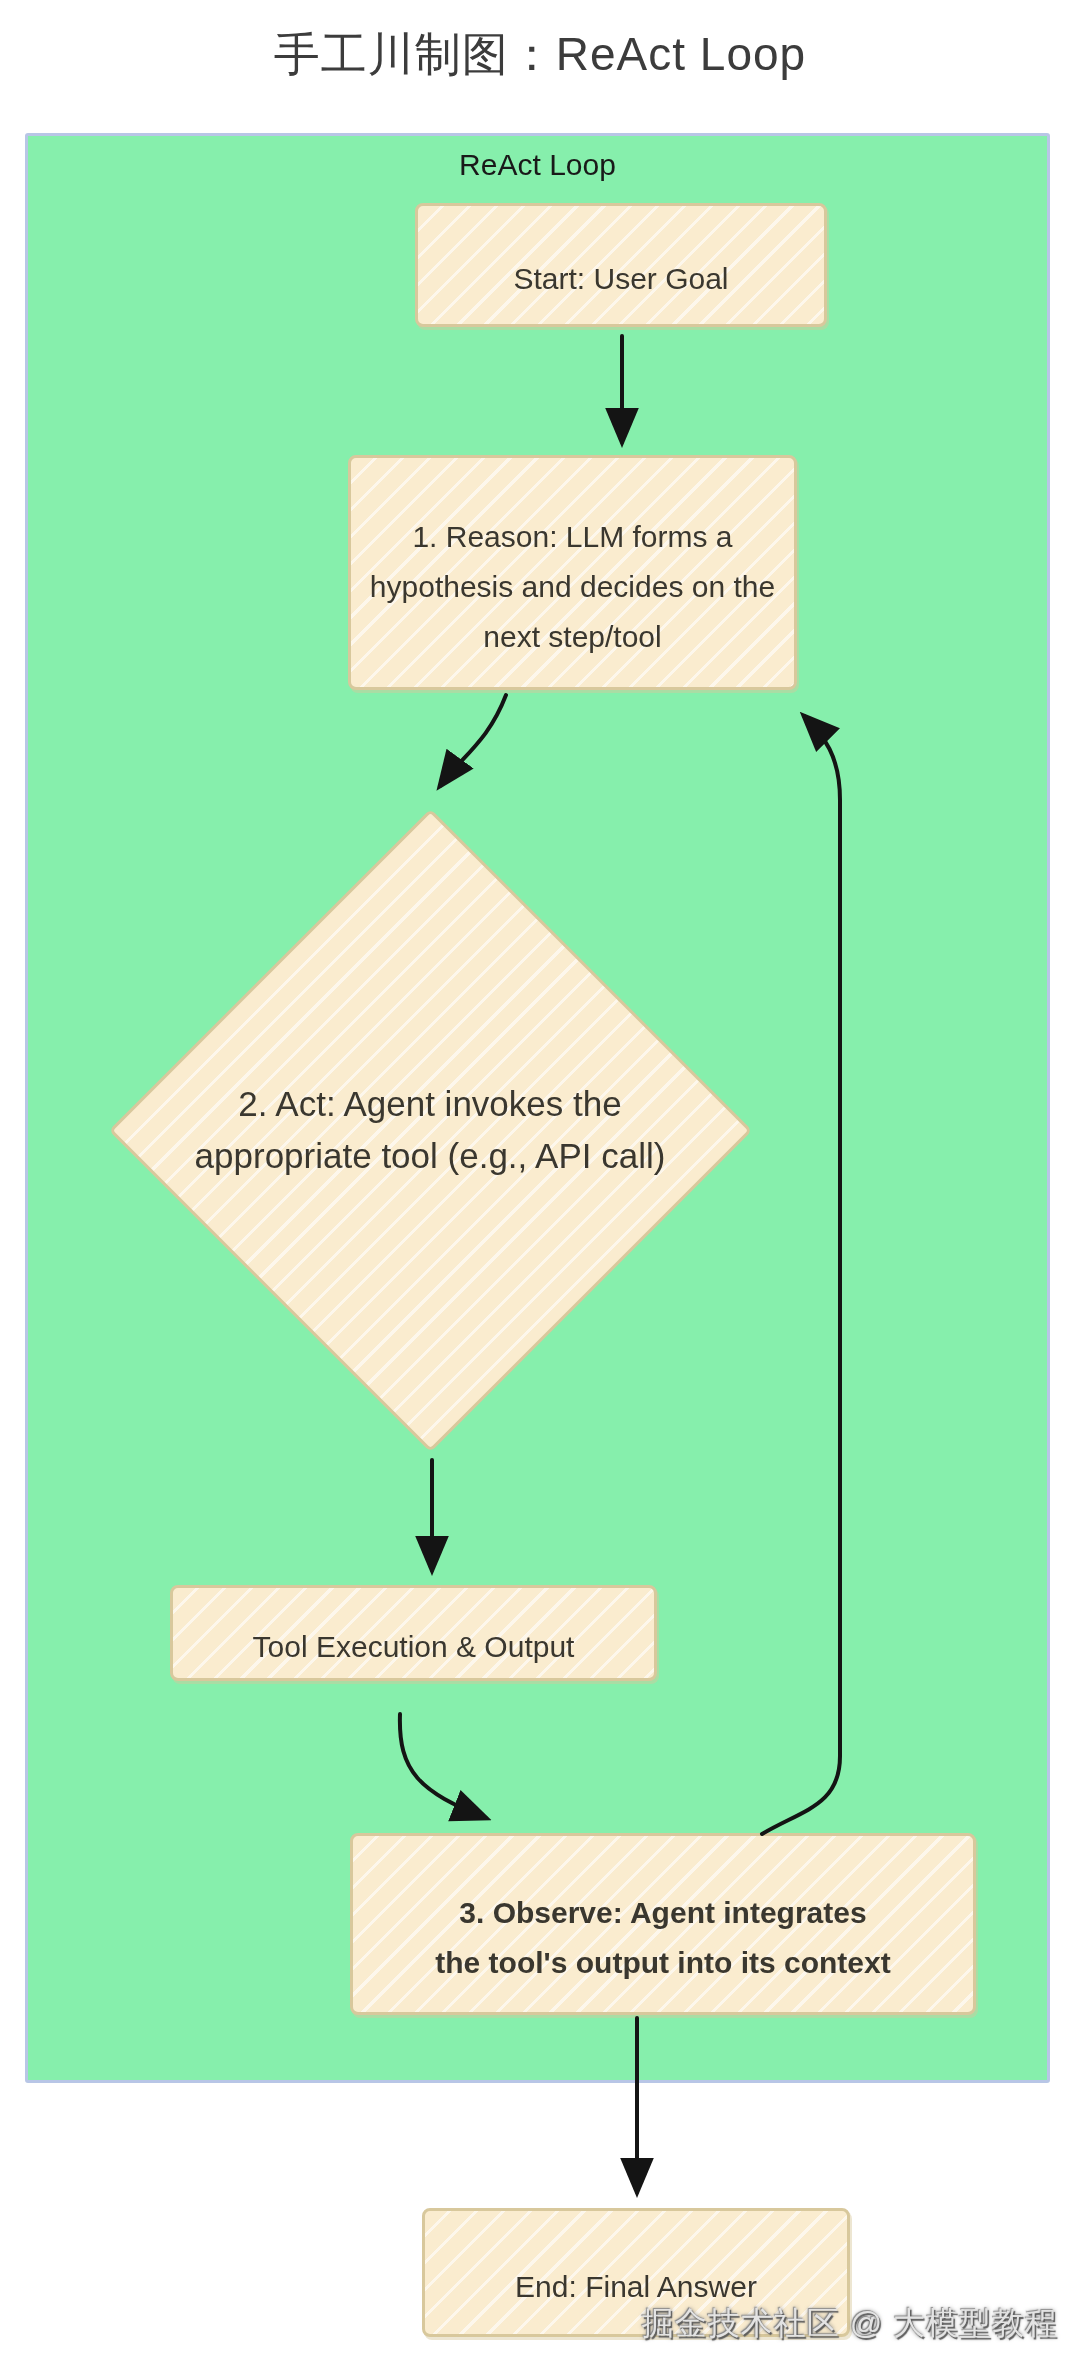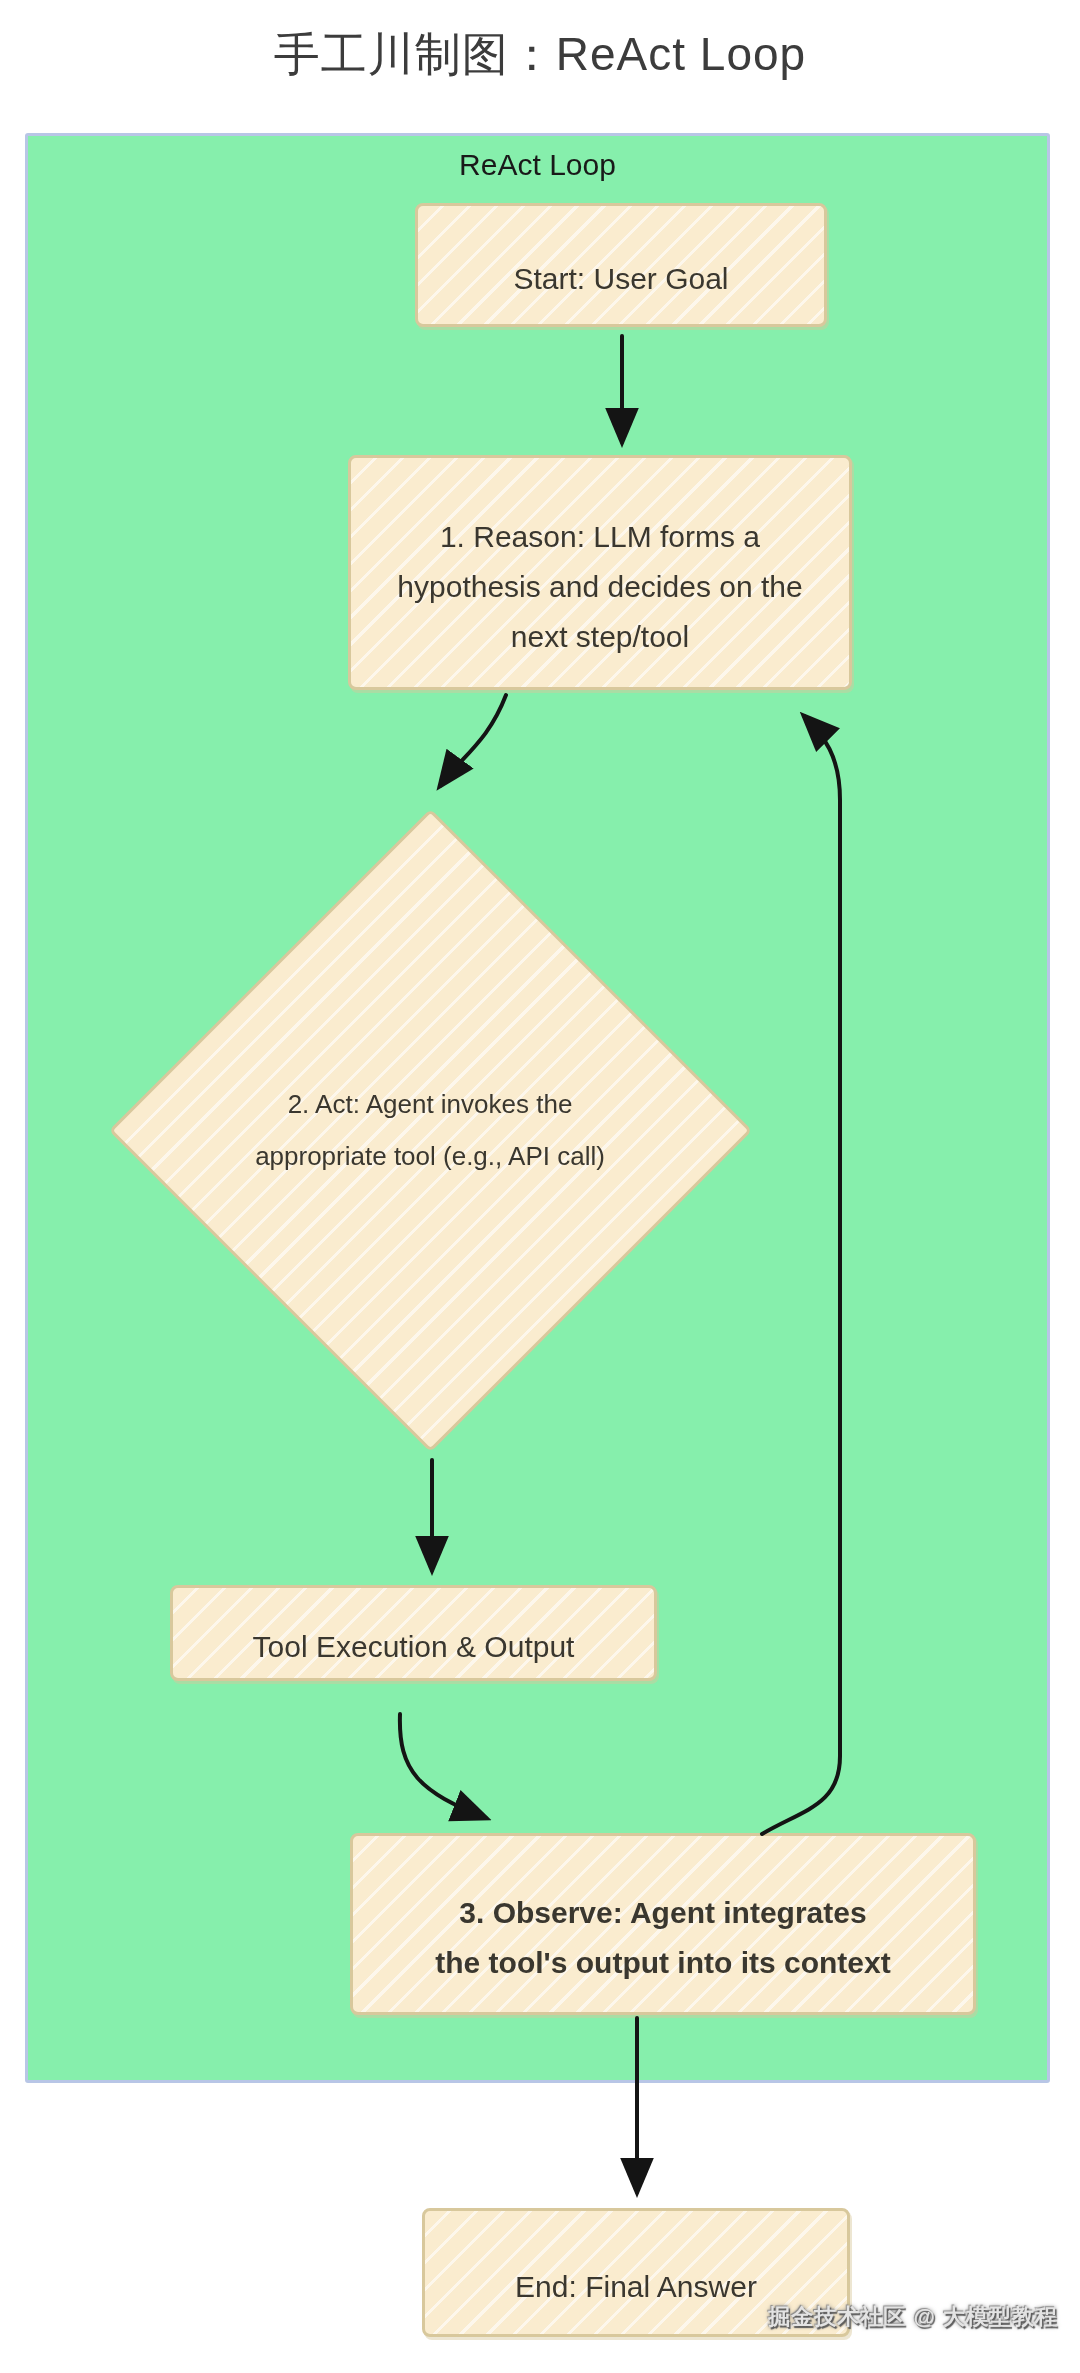--- a/index.html
+++ b/index.html
@@ -28,45 +28,44 @@
     border:3px solid #d8c89c;border-radius:8px;
     display:flex;align-items:center;justify-content:center;
     box-shadow:2px 3px 0 rgba(216,200,156,0.45);
   }
   .node-label{
     font-size:30px;line-height:50px;color:#3a372f;text-align:center;
     white-space:pre-line;padding:0 10px;margin-top:28px;
   }
   
   .n-start  {left:415px;top:203px;width:412px;height:124px;}
-  .n-reason {left:348px;top:455px;width:504px;height:235px;}
+  .n-reason {left:348px;top:455px;width:449px;height:235px;}
   .n-tool   {left:170px;top:1585px;width:487px;height:96px;}
   .n-observe{left:350px;top:1833px;width:626px;height:182px;font-weight:bold;}
   .n-end    {left:422px;top:2208px;width:428px;height:129px;}
   .diamond{
     position:absolute;left:202.5px;top:902.5px;width:455px;height:455px;
     transform:rotate(45deg);
     background-color:#faeccf;
     background-image:repeating-linear-gradient(90deg,
       rgba(255,255,255,0) 0px, rgba(255,255,255,0) 16px,
       rgba(255,255,255,0.6) 16px, rgba(255,255,255,0.6) 19px);
     border:3px solid #d8c89c;border-radius:6px;box-sizing:border-box;
   }
   .diamond-label{
     position:absolute;left:180px;top:1080px;width:500px;height:100px;
     display:flex;align-items:center;justify-content:center;
-    font-size:26px;line-height:52px;color:#3a372f;text-align:center;
+    font-size:35px;line-height:52px;color:#3a372f;text-align:center;
     white-space:pre-line;
   }
   .arrows{position:absolute;left:0;top:0;pointer-events:none;}
   .watermark{
     position:absolute;right:22px;top:2302px;
-    font-size:22px;letter-spacing:1px;color:#e3e3e3;
+    font-size:32px;letter-spacing:1px;color:#e3e3e3;
     text-shadow:1.5px 1.5px 1px #5c5c5c, -1px -1px 1px #8a8a8a, 0 0 4px #777777;
-    font-weight:bold;
   }
 </style>
 </head>
 <body>
 
 <div class="page-title">手工川制图：ReAct Loop</div>
 
 <div class="flow-container">
   <div class="container-label">ReAct Loop</div>
 </div>

